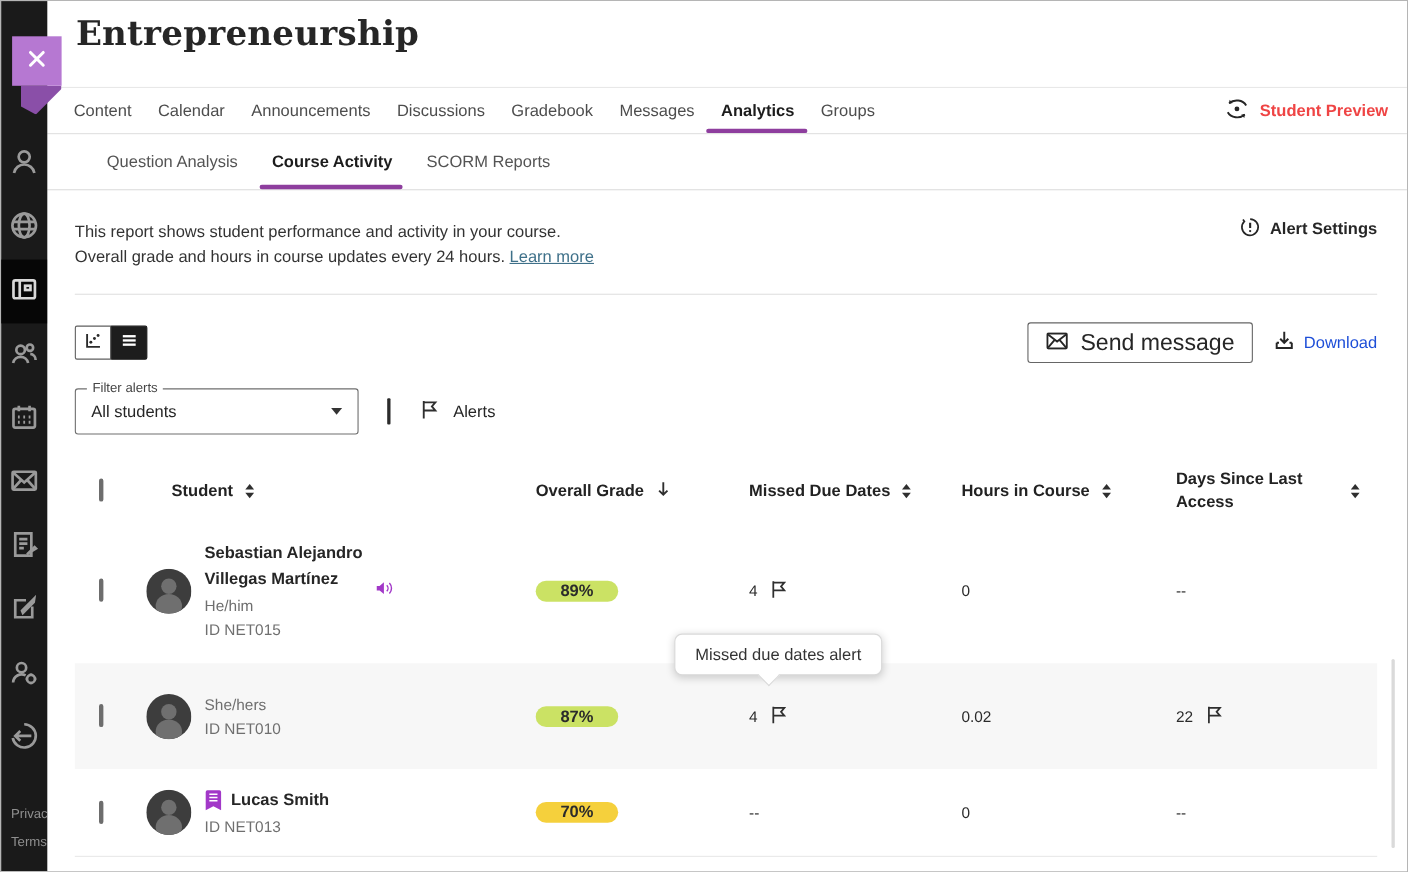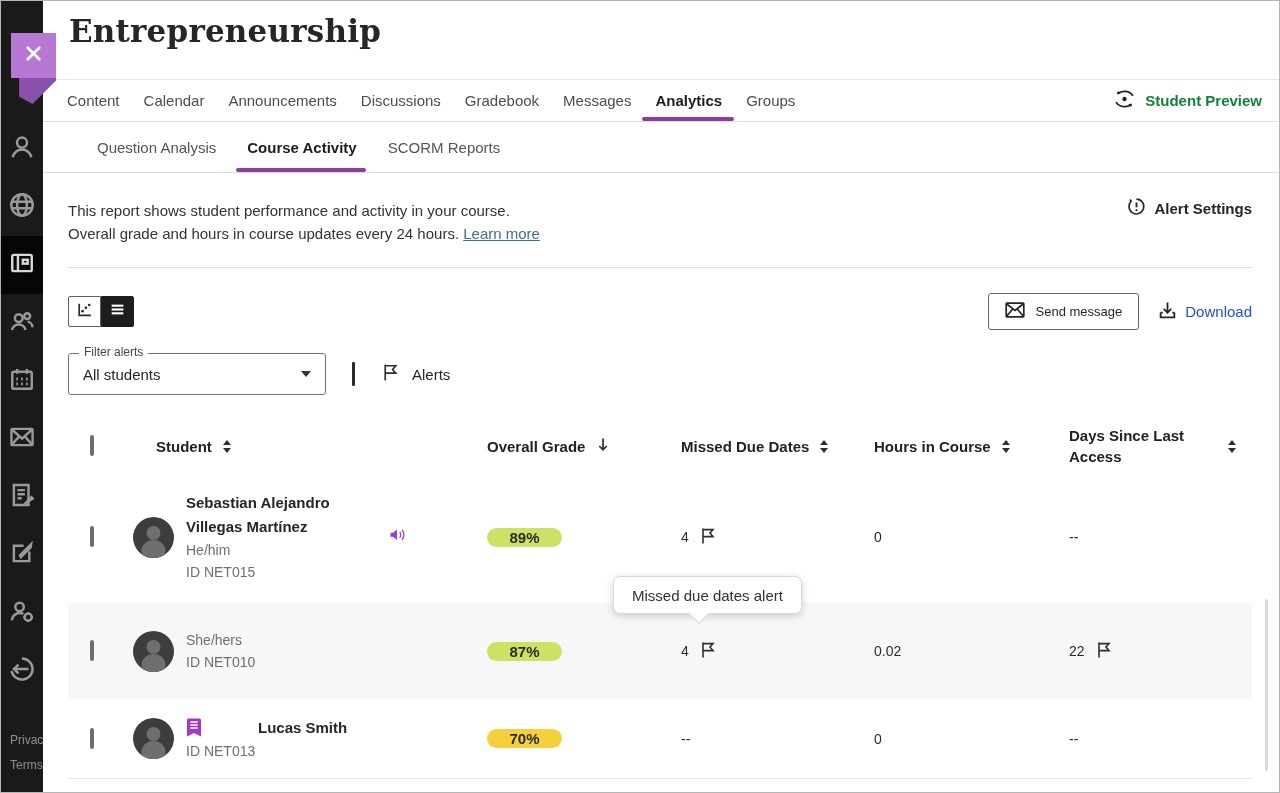--- a/index.html
+++ b/index.html
@@ -26,21 +26,21 @@
     clip-path:polygon(18% 0, 100% 0, 100% 10%, 48% 100%, 18% 72%); }
   
   .main { position:absolute; left:42px; top:0; width:1237px; height:100%; background:#fff; }
   .page-header { height:79px; border-bottom:1px solid #e8e8e8; padding:12px 0 0 26px; }
   .page-title { font-family:"DejaVu Serif", serif; font-size:31px; font-weight:700; color:#262626; letter-spacing:0.2px; }
   
   .course-nav { height:42px; border-bottom:1px solid #e0e0e0; display:flex; align-items:center; padding-left:24px; }
   .tab { font-size:15px; color:#4d4d4d; margin-right:24px; height:100%; display:flex; align-items:center; position:relative; cursor:pointer; white-space:nowrap; }
   .tab.active { color:#1c1c1c; font-weight:700; }
   .tab.active::after { content:""; position:absolute; left:-13px; right:-12px; bottom:0; height:4px; background:#8e3e9e; border-radius:2px; }
-  .student-preview { margin-left:auto; margin-right:18px; display:flex; align-items:center; gap:9px; font-size:15px; font-weight:600; color:#15803d; cursor:pointer; }
+  .student-preview { margin-left:auto; margin-right:18px; display:flex; align-items:center; gap:9px; font-size:15px; font-weight:600; color:#ef4444; cursor:pointer; }
   .student-preview svg { stroke:#262626; fill:none; stroke-width:1.7; }
   
   .sub-nav { height:51px; border-bottom:1px solid #dcdcdc; display:flex; align-items:center; padding-left:54px; }
   .subtab { font-size:15px; color:#545454; margin-right:31px; height:100%; display:flex; align-items:center; position:relative; cursor:pointer; }
   .subtab.active { color:#1c1c1c; font-weight:700; }
   .subtab.active::after { content:""; position:absolute; left:-11px; right:-9px; bottom:0; height:4px; background:#8e3e9e; border-radius:2px; }
   
   .report-intro { position:relative; padding:26px 28px 0 25px; height:94px; }
   .intro-text { font-size:15px; color:#333333; line-height:23px; }
   .learn-more { color:#3e7089; text-decoration:underline; cursor:pointer; }
@@ -49,21 +49,21 @@
   .hdiv { border:none; border-top:1px solid #e0e0e0; margin:0 28px 0 25px; }
   
   .toolbar { display:flex; align-items:center; margin:25px 28px 0 25px; height:37px; }
   .view-toggle { display:flex; }
   .vt-btn { width:33px; height:31px; display:flex; align-items:center; justify-content:center; cursor:pointer; }
   .vt-chart { background:#fff; border:1px solid #5f5f5f; border-radius:2px 0 0 2px; }
   .vt-chart svg { stroke:#2b2b2b; fill:#2b2b2b; }
   .vt-list { background:#1d1d1d; border:1px solid #1d1d1d; border-radius:0 2px 2px 0; }
   .toolbar-right { margin-left:auto; display:flex; align-items:center; gap:19px; }
   .send-btn { height:37px; padding:0 16px; border:1px solid #666; border-radius:3px; background:#fff;
-    display:flex; align-items:center; gap:11px; font-size:13px; color:#262626; cursor:pointer; font-family:inherit; }
+    display:flex; align-items:center; gap:11px; font-size:21px; color:#262626; cursor:pointer; font-family:inherit; }
   .send-btn svg, .download-btn svg { stroke:#262626; fill:none; stroke-width:1.7; }
   .download-btn { display:flex; align-items:center; gap:8px; font-size:15px; color:#1d4ed8; cursor:pointer; background:none; border:none; font-family:inherit; }
   
   .filter-row { display:flex; align-items:center; margin:23px 28px 0 25px; height:42px; }
   .filter-field { position:relative; width:258px; height:42px; border:1px solid #6f6f6f; border-radius:3px;
     display:flex; align-items:center; justify-content:space-between; padding:0 14px; cursor:pointer; background:#fff; }
   .filter-legend { position:absolute; top:-9px; left:10px; background:#fff; padding:0 5px; font-size:12px; color:#454545; }
   .filter-value { font-size:15px; color:#262626; }
   .caret-down { width:0; height:0; border-left:5px solid transparent; border-right:5px solid transparent; border-top:6px solid #333; }
   .vbar { width:3px; height:24px; background:#2b2b2b; margin-left:26px; border-radius:1px; }
@@ -85,21 +85,21 @@
   .sort-both .up { border-bottom:5px solid #2f2f2f; }
   .sort-both .down { border-top:5px solid #2f2f2f; }
   .sort-desc svg { stroke:#2f2f2f; fill:none; stroke-width:1.7; }
   .checkbox { width:19px; height:19px; border:2px solid #6d6d6d; border-radius:2px; background:#fff; cursor:pointer; }
   .trow { position:relative; }
   .row-1 { min-height:132px; background:#fff; }
   .row-2 { min-height:96px; background:#f7f7f7; }
   .row-3 { min-height:80px; background:#fff; border-bottom:1px solid #e8e8e8; }
   .student-cell { display:flex; align-items:center; }
   .avatar { width:41px; height:41px; margin-left:2px; margin-right:12px; flex:none; }
-  .name-block { display:flex; align-items:center;gap:48px; }
+  .name-block { display:flex; align-items:center; }
   .nm { font-size:15px; font-weight:700; color:#262626; line-height:24px; }
   .sub { font-size:14px; color:#6f6f6f; line-height:22px; }
   .speaker { margin-left:11px; flex:none; }
   .accom-icon { margin-right:8px; flex:none; position:relative; top:2px; }
   .pill { width:75px; height:19px; border-radius:16px; display:flex; align-items:center; justify-content:center;
     font-size:15px; font-weight:700; color:#2b2b2b; }
   .pill-lime { background:#cbe264; }
   .pill-gold { background:#f5d03c; }
   .numcell { font-size:14px; color:#2b2b2b; display:flex; align-items:center; gap:11px; }
   .flag-icon svg { stroke:#2f2f2f; fill:none; stroke-width:1.6; }

